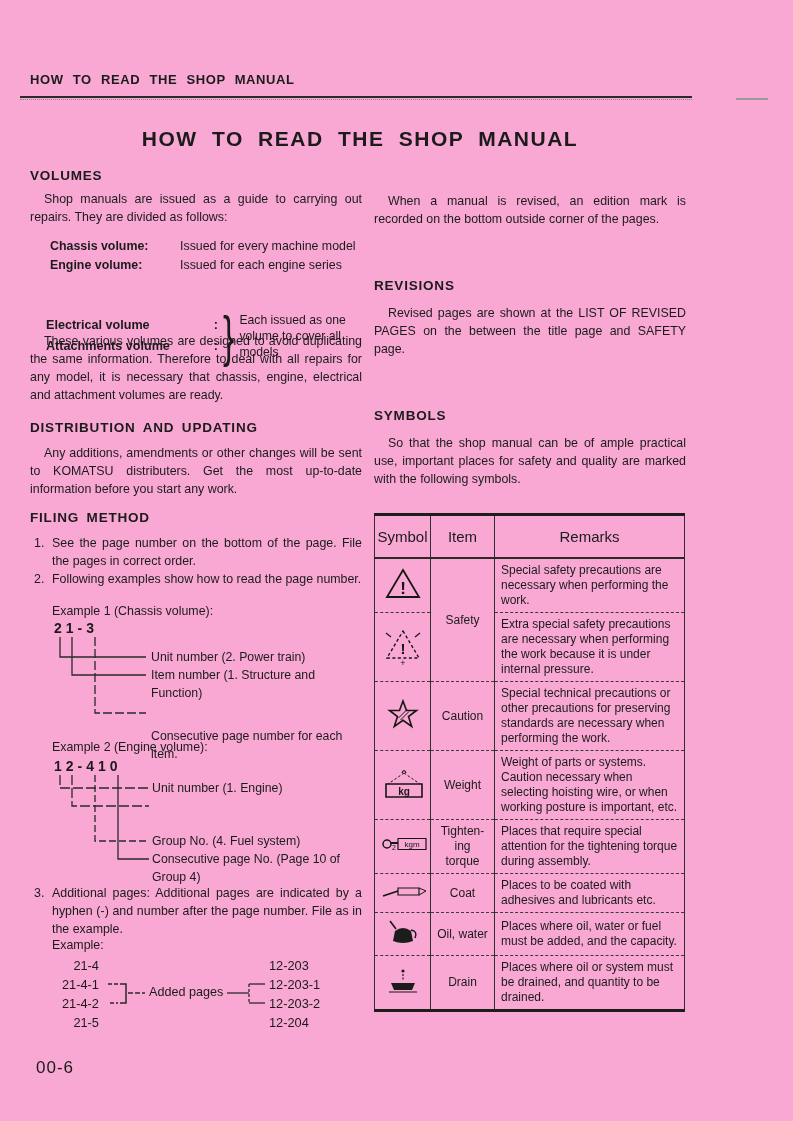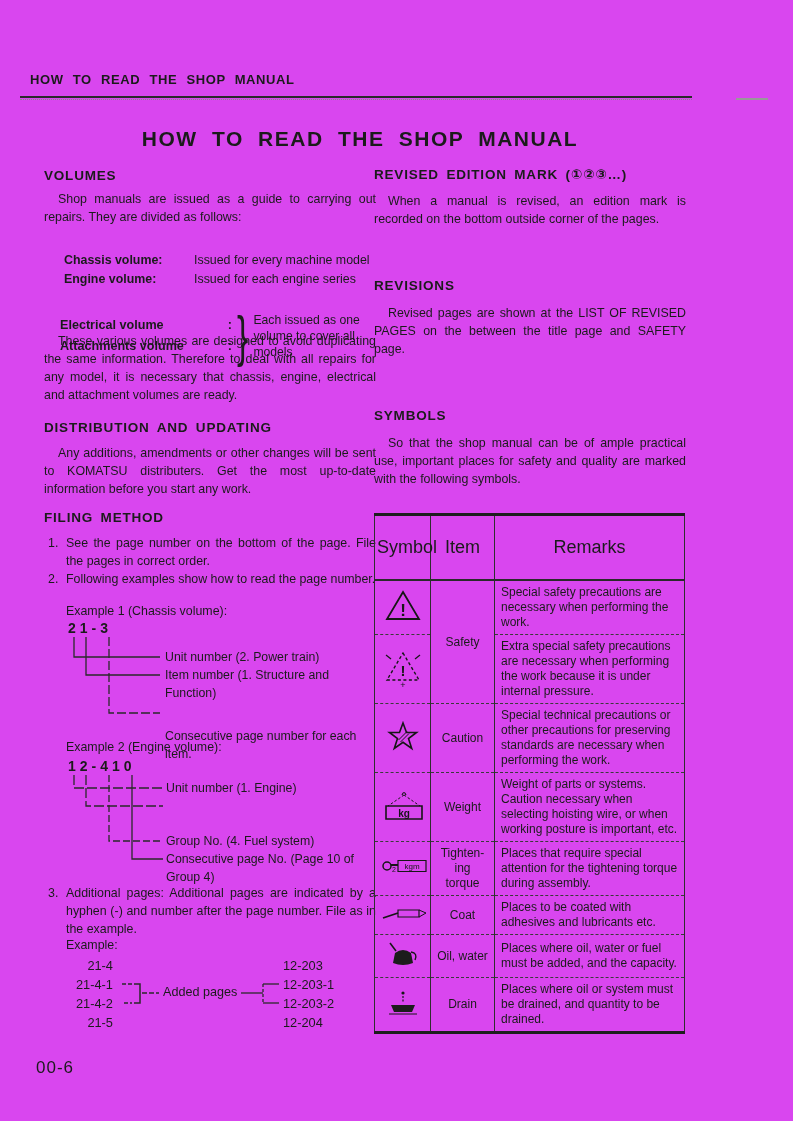--- a/index.html
+++ b/index.html
@@ -1,16 +1,16 @@
 <!DOCTYPE html>
 <html><head>
 <meta charset="utf-8">
 <style>
   html,body{margin:0;padding:0;background:#e8e8e8;}
-  #page{position:relative;width:793px;height:1121px;background:#d946ef;margin:0 auto;
+  #page{position:relative;width:793px;height:1121px;background:#f9a8d4;margin:0 auto;
         font-family:"Liberation Sans","DejaVu Sans",sans-serif;color:#1b1b1b;overflow:hidden;}
   .abs{position:absolute;}
   .jp{font-size:12.4px;line-height:18px;text-align:justify;text-indent:14px;}
   .h1{font-weight:bold;font-size:13.5px;letter-spacing:.8px;word-spacing:3px;}
   .runhead{font-weight:bold;font-size:13px;letter-spacing:.6px;word-spacing:5px;}
   .rule{border-top:2px solid #2a2a2a;border-bottom:1px dotted #888;height:1px;}
   .title{font-weight:bold;font-size:21px;letter-spacing:1.5px;word-spacing:7px;text-align:center;}
   .vol-row{display:flex;font-size:12.4px;line-height:19px;}
   .vol-label{font-weight:bold;width:130px;flex:none;}
   .grp{display:flex;align-items:center;}
@@ -21,21 +21,21 @@
   .num-item{font-size:12.4px;line-height:18px;}
   .num-item .n{position:absolute;left:0;top:0;}
   .num-item .t{display:block;margin-left:18px;text-align:justify;}
   .extitle{font-size:12.4px;}
   .code{font-weight:bold;font-size:14px;letter-spacing:4px;}
   .dlab{position:absolute;font-size:12.3px;line-height:17.5px;width:195px;}
   .dsvg{position:absolute;left:0;top:0;}
   .plist div{height:19px;font-size:12.8px;line-height:19px;}
   table.sym{border-collapse:collapse;width:310px;table-layout:fixed;
             border-top:3px solid #1d1d1d;border-bottom:3px solid #1d1d1d;}
-  table.sym th{font-weight:normal;font-size:18px;padding:21px 2px;
+  table.sym th{font-weight:normal;font-size:15px;padding:12px 2px;
                border-bottom:2px solid #2a2a2a;}
   table.sym td{font-size:12px;line-height:15px;padding:4px 6px;vertical-align:middle;}
   table.sym td,table.sym th{border-left:1px solid #2f2f2f;border-right:1px solid #2f2f2f;}
   table.sym tr+tr td{border-top:1px dashed #3a3a3a;}
   td.symc{text-align:center;padding:2px;}
   td.itemc{text-align:center;white-space:pre-line;}
   td.rem{vertical-align:middle;}
   .wm{position:absolute;left:314px;top:204px;font-size:29px;color:rgba(10,10,10,.88);
       letter-spacing:.5px;z-index:9;}
   .footer{font-size:17px;letter-spacing:1px;}
@@ -46,27 +46,27 @@
 
 <div id="page">
 
   <div class="abs runhead" style="left:30px;top:72px;">HOW TO READ THE SHOP MANUAL</div>
   <div class="abs rule" style="left:20px;top:96px;width:672px;"></div>
   <div class="abs" style="left:736px;top:98px;width:32px;height:2px;background:#999;"></div>
 
 
   <div class="abs title" style="left:10px;top:127px;width:700px;">HOW TO READ THE SHOP MANUAL</div>
 
-  <div class="abs" style="left:44px;top:0;width:332px;height:873px;text-decoration:underline;">
+  <div class="abs" style="left:30px;top:0;width:332px;height:873px;text-decoration:underline;">
 
     <div class="abs h1" style="left:0;top:168px;">VOLUMES</div>
 
     <div class="abs jp" style="left:0;top:190px;width:332px;">Shop manuals are issued as a guide to carrying out repairs. They are divided as follows:</div>
 
-    <div class="abs" style="left:20px;top:237px;width:312px;margin-top:14px;">
+    <div class="abs" style="left:20px;top:237px;width:312px;">
       <div class="vol-row">
         <span class="vol-label">Chassis volume:</span>
         <span>Issued for every machine model</span>
       </div>
       <div class="vol-row">
         <span class="vol-label">Engine volume:</span>
         <span>Issued for each engine series</span>
       </div>
     </div>
 
@@ -159,21 +159,20 @@
         <div>12-203</div>
         <div>12-203-1</div>
         <div>12-203-2</div>
         <div>12-204</div>
       </div>
     </div>
   </div>
 
   <div class="abs" style="left:374px;top:0;width:314px;height:1121px;">
 
-    <div class="abs h1" style="left:0;top:166px;">REVISED EDITION MARK (①②③…)</div>
     <div class="abs jp" style="left:0;top:192px;width:312px;">When a manual is revised, an edition mark is recorded on the bottom outside corner of the pages.</div>
 
     <div class="abs h1" style="left:0;top:278px;">REVISIONS</div>
     <div class="abs jp" style="left:0;top:304px;width:312px;">Revised pages are shown at the LIST OF REVISED PAGES on the between the title page and SAFETY page.</div>
 
     <div class="abs h1" style="left:0;top:408px;">SYMBOLS</div>
     <div class="abs jp" style="left:0;top:434px;width:312px;">So that the shop manual can be of ample practical use, important places for safety and quality are marked with the following symbols.</div>
 
     <table class="sym abs" style="left:0;top:513px;">
       <colgroup>

